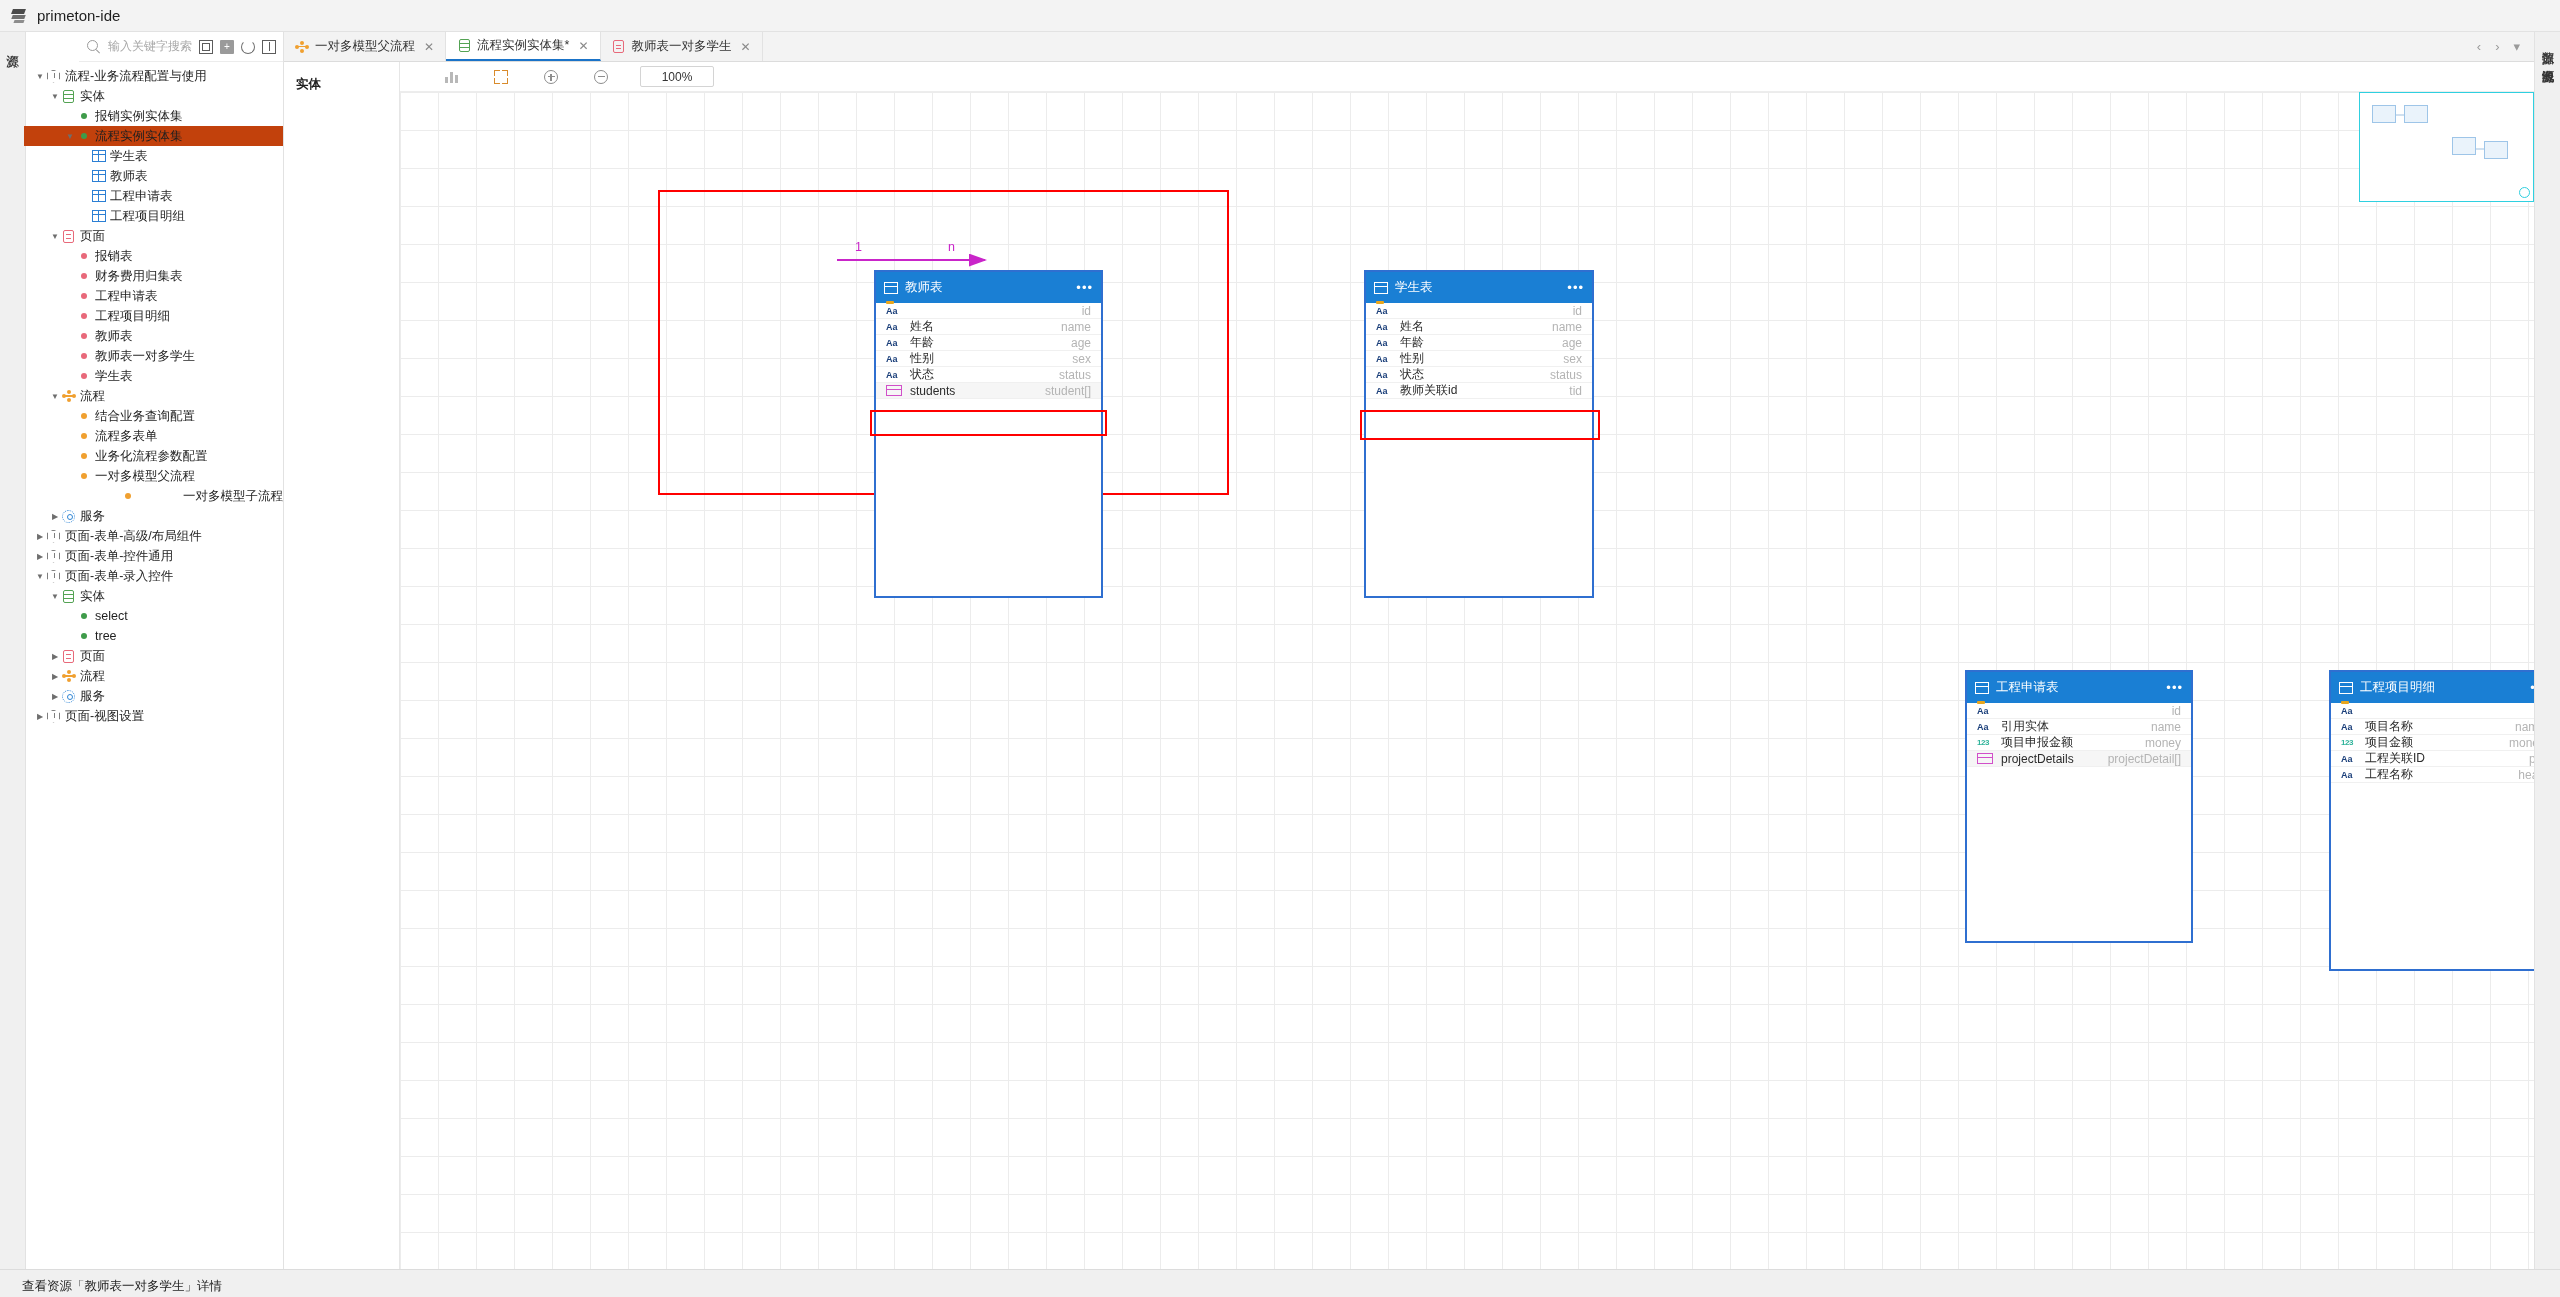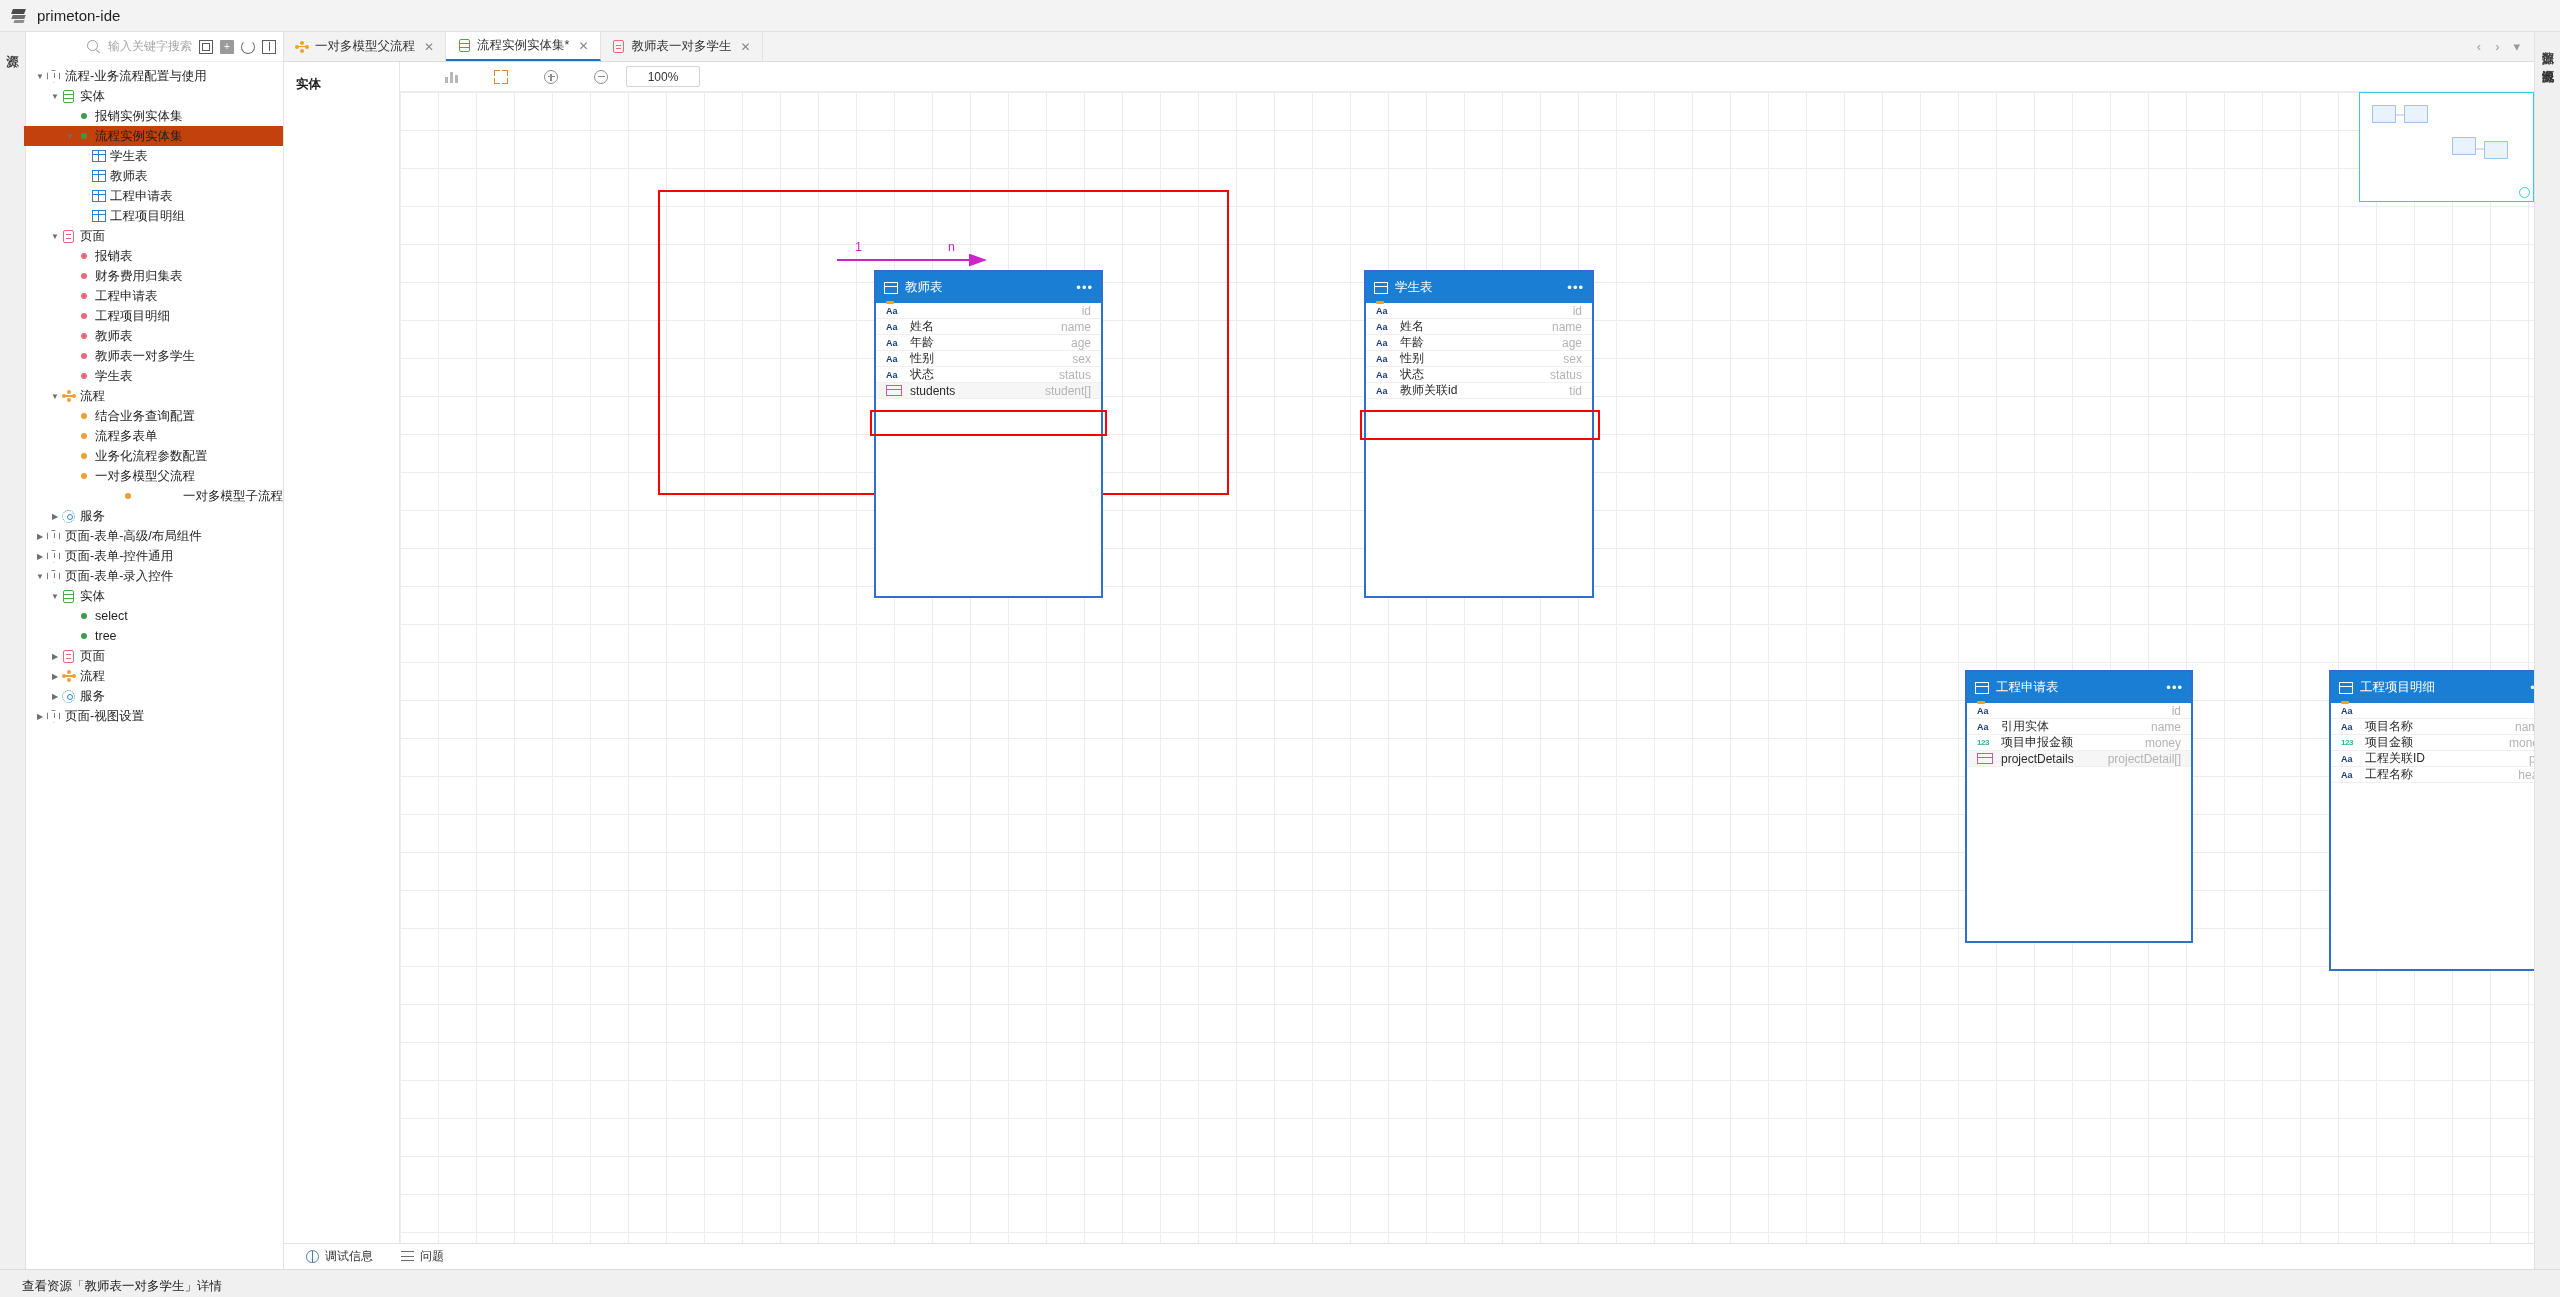--- a/index.html
+++ b/index.html
@@ -105,21 +105,21 @@
   .pal-ic.b{ border:1.3px solid #2b7fd4;} .pal-ic.b::before{content:"";position:absolute;left:0;right:0;top:3px;height:1.2px;background:#2b7fd4;}
   .pal-ic.o{ border:1.3px solid #e09a2c;} .pal-ic.o::before{content:"";position:absolute;left:0;right:0;top:3px;height:1.2px;background:#e09a2c;}
   .pal-ic.g{ border:1.3px solid #bdbdbd;} .pal-ic.g::before{content:"";position:absolute;left:0;right:0;top:3px;height:1.2px;background:#bdbdbd;}
   .pal-ic.gr{ border:1.3px solid #3f9b4a;} .pal-ic.gr::before{content:"";position:absolute;left:0;right:0;top:3px;height:1.2px;background:#3f9b4a;}
   .pal-ic.y{ border:1.3px solid #d9a43a;} .pal-ic.y::after{content:"";position:absolute;left:2px;top:5px;width:9px;height:1.3px;background:#d9a43a;transform:rotate(-30deg);}
 
   .canvas-col{ flex:1; display:flex; flex-direction:column; min-width:0;}
   .canvas-tools{ height:30px; display:flex; align-items:center; gap:0; border-bottom:1px solid #ededed;
      padding-left:26px; background:#fff;}
   .ctool{ width:50px; height:30px; display:flex; align-items:center; justify-content:center; cursor:pointer;}
-  .zoomval{ width:74px; height:21px; border:1px solid #d4d4d4; border-radius:2px;
+  .zoomval{ margin-left:14px; width:74px; height:21px; border:1px solid #d4d4d4; border-radius:2px;
      font-size:12px; color:#333; display:flex; align-items:center; justify-content:center; cursor:pointer;}
   .ic-bars{ display:flex; align-items:flex-end; gap:2px; height:12px;}
   .ic-bars i{ width:3px; background:#b8b8b8; }
   .ic-bars i:nth-child(1){height:6px;} .ic-bars i:nth-child(2){height:11px;} .ic-bars i:nth-child(3){height:8px;}
   .ic-fit{ width:14px;height:14px; position:relative;}
   .ic-fit i{ position:absolute; width:6px;height:6px; border:1.5px solid #d98b2b;}
   .ic-fit i:nth-child(1){left:0;top:0;border-right:none;border-bottom:none;}
   .ic-fit i:nth-child(2){right:0;top:0;border-left:none;border-bottom:none;}
   .ic-fit i:nth-child(3){left:0;bottom:0;border-right:none;border-top:none;}
   .ic-fit i:nth-child(4){right:0;bottom:0;border-left:none;border-top:none;}
@@ -691,34 +691,20 @@
             <div class="mm-line" style="left:116px;top:55px;width:8px;"></div>
             <div class="mm-dot"></div>
           </div>
 
         <div class="redbox" style="left: 470px; top: 318px; width: 237px; height: 26px;"></div>
             <div class="redbox" style="left: 960px; top: 318px; width: 240px; height: 30px;"></div>
           </div>
       </div>
     </div>
 
-    <div class="bottombar">
-      <div class="bi">
-        <span class="bug"></span>
-        <span>调试信息</span>
-      </div>
-      <div class="bi">
-        <span class="lst">
-            <i></i>
-            <i></i>
-            <i></i>
-          </span>
-        <span>问题</span>
-      </div>
-    </div>
   </div>
 
   <div class="rrail">
     <div class="vtext">数据源</div>
     <div class="vtext">电线资源源</div>
   </div>
 </div>
 
 <div class="statusbar">
   <span>查看资源「教师表一对多学生」详情</span>

